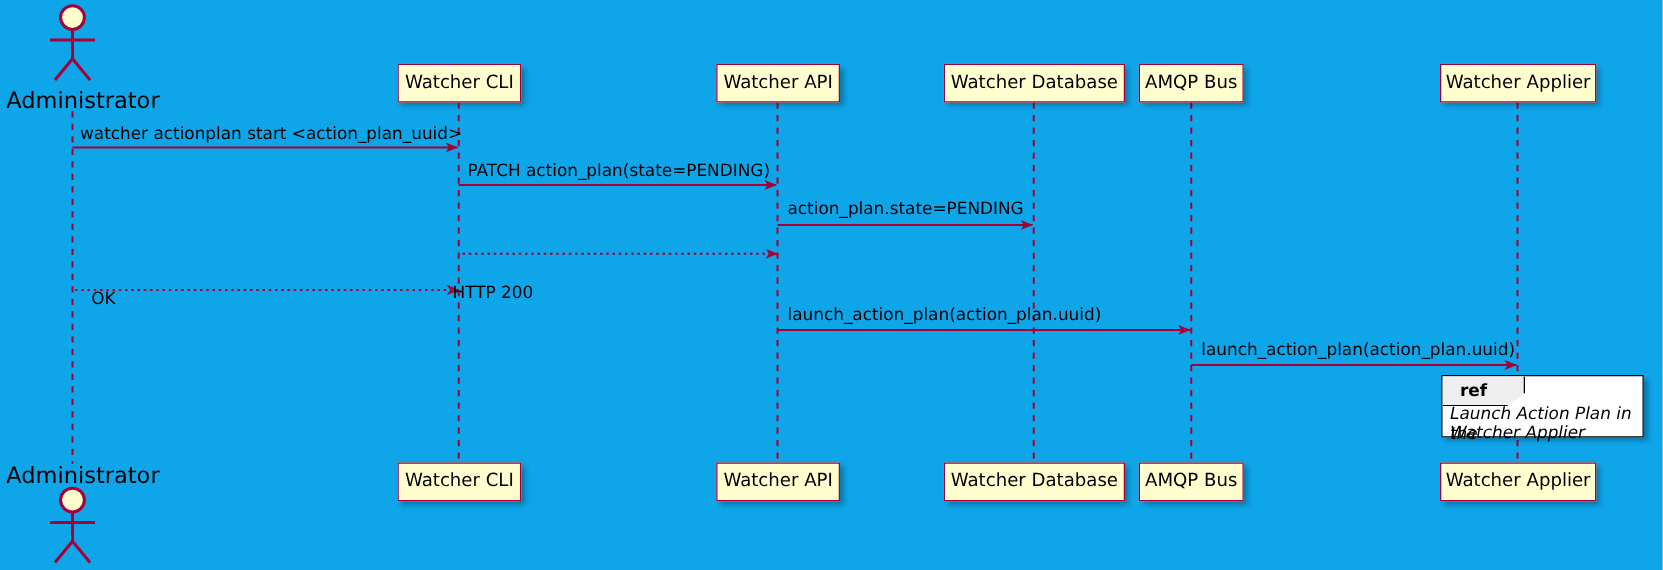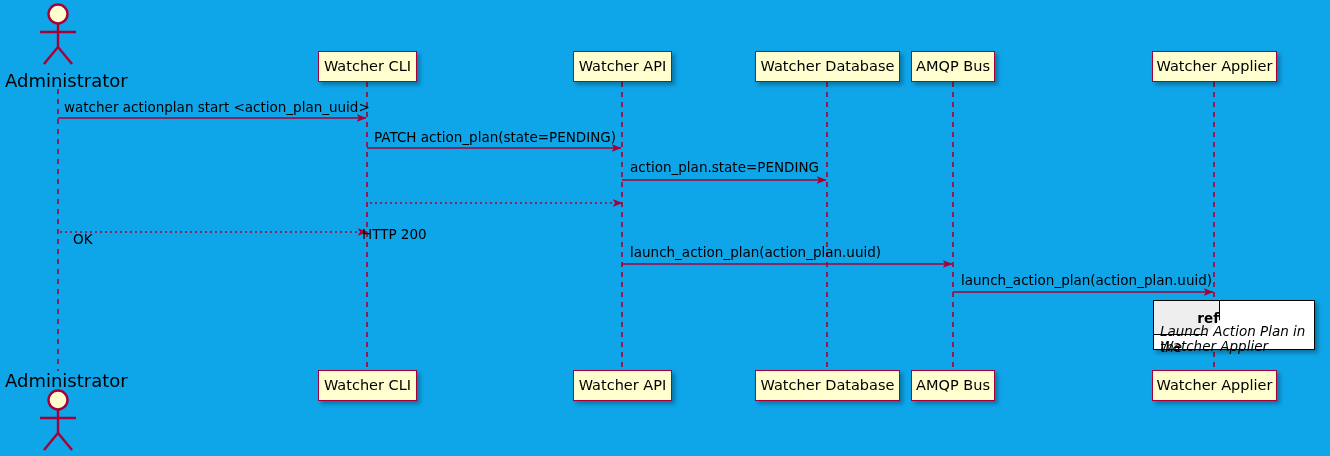--- a/index.html
+++ b/index.html
@@ -183,20 +183,20 @@
 
   <div class="msg-label" style="left:362px; top:188px;margin-top:40px;">HTTP 200</div>
 
   <div class="msg-label" style="left:73px; top:233px;">OK</div>
 
   <div class="msg-label" style="left:630px; top:246px;">launch_action_plan(action_plan.uuid)</div>
 
   <div class="msg-label" style="left:961px; top:274px;">launch_action_plan(action_plan.uuid)</div>
 
   <div class="ref-box" style="left:1153px; top:300px; width:162px; height:50px;">
-    <div class="ref-tab" style="width:66px; height:34px;justify-content:flex-end;">
+    <div class="ref-tab" style="width:66px; height:24px;">
       <span>ref</span>
     </div>
     <div class="ref-body" style="top:22px;">Launch Action Plan in the</div>
     <div class="ref-body" style="top:37px;">Watcher Applier</div>
   </div>
 
 </div>
 
 </body></html>

